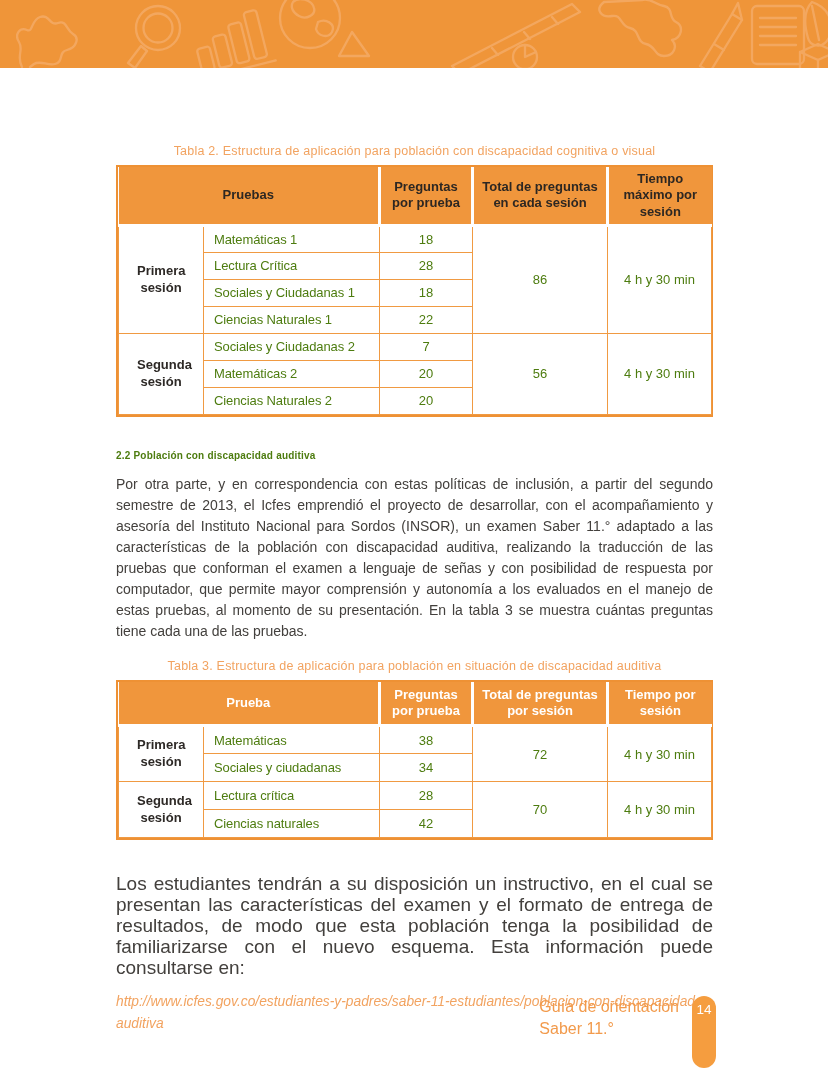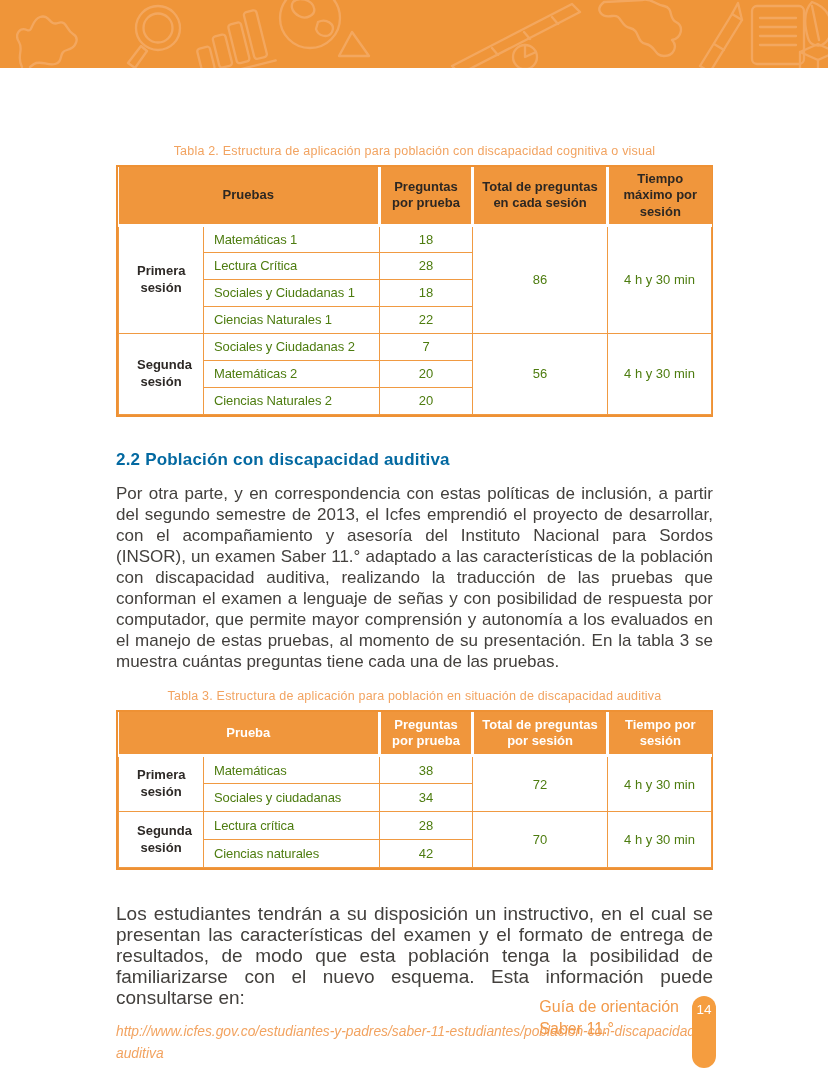--- a/index.html
+++ b/index.html
@@ -77,28 +77,28 @@
     text-align: center;
     font-weight: bold;
     color: #2d2926;
     line-height: 1.3;
     padding: 0 18px;
   }
 
   
   h2.section-heading {
     margin-top: 33px;
-    font-size: 17px;
+    font-size: 10px;
     font-weight: bold;
-    color: #0369a1;
+    color: #4d7c0f;
     letter-spacing: 0.2px;
   }
   p.body-text {
     margin-top: 13px;
-    font-size: 17px;
+    font-size: 14px;
     line-height: 21px;
     text-align: justify;
     color: #43403d;
   }
   p.body-text-2 {
     margin-top: 33px;
     font-size: 19px;
     line-height: 21px;
     text-align: justify;
     color: #43403d;

